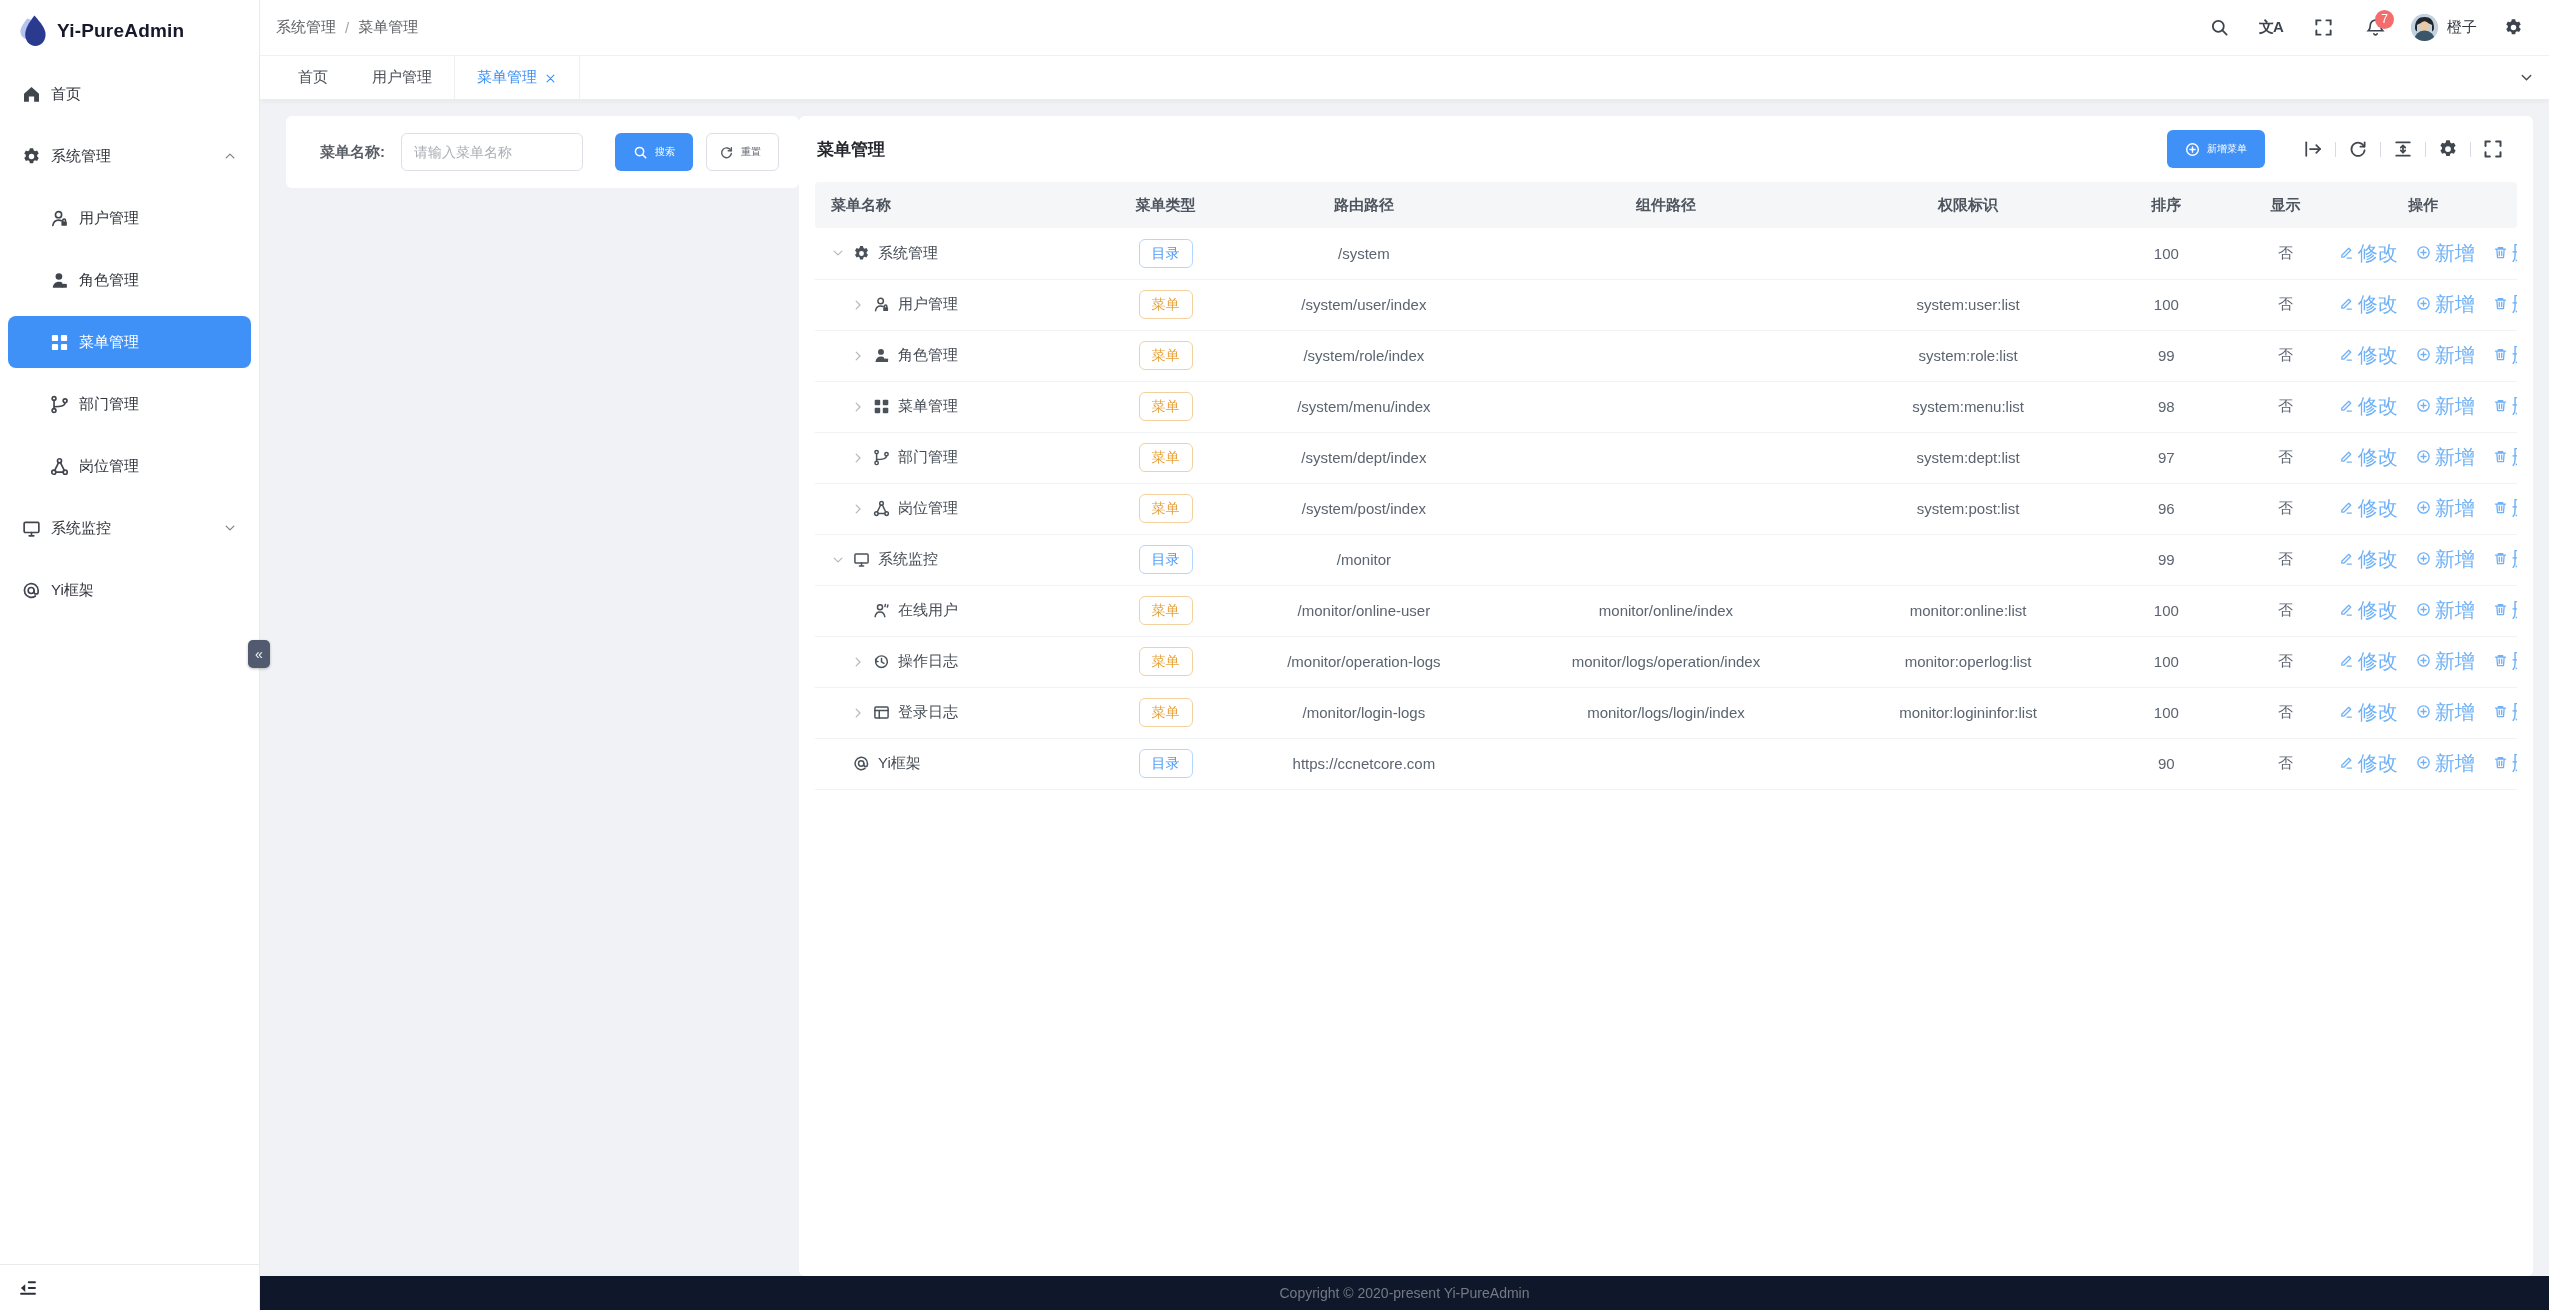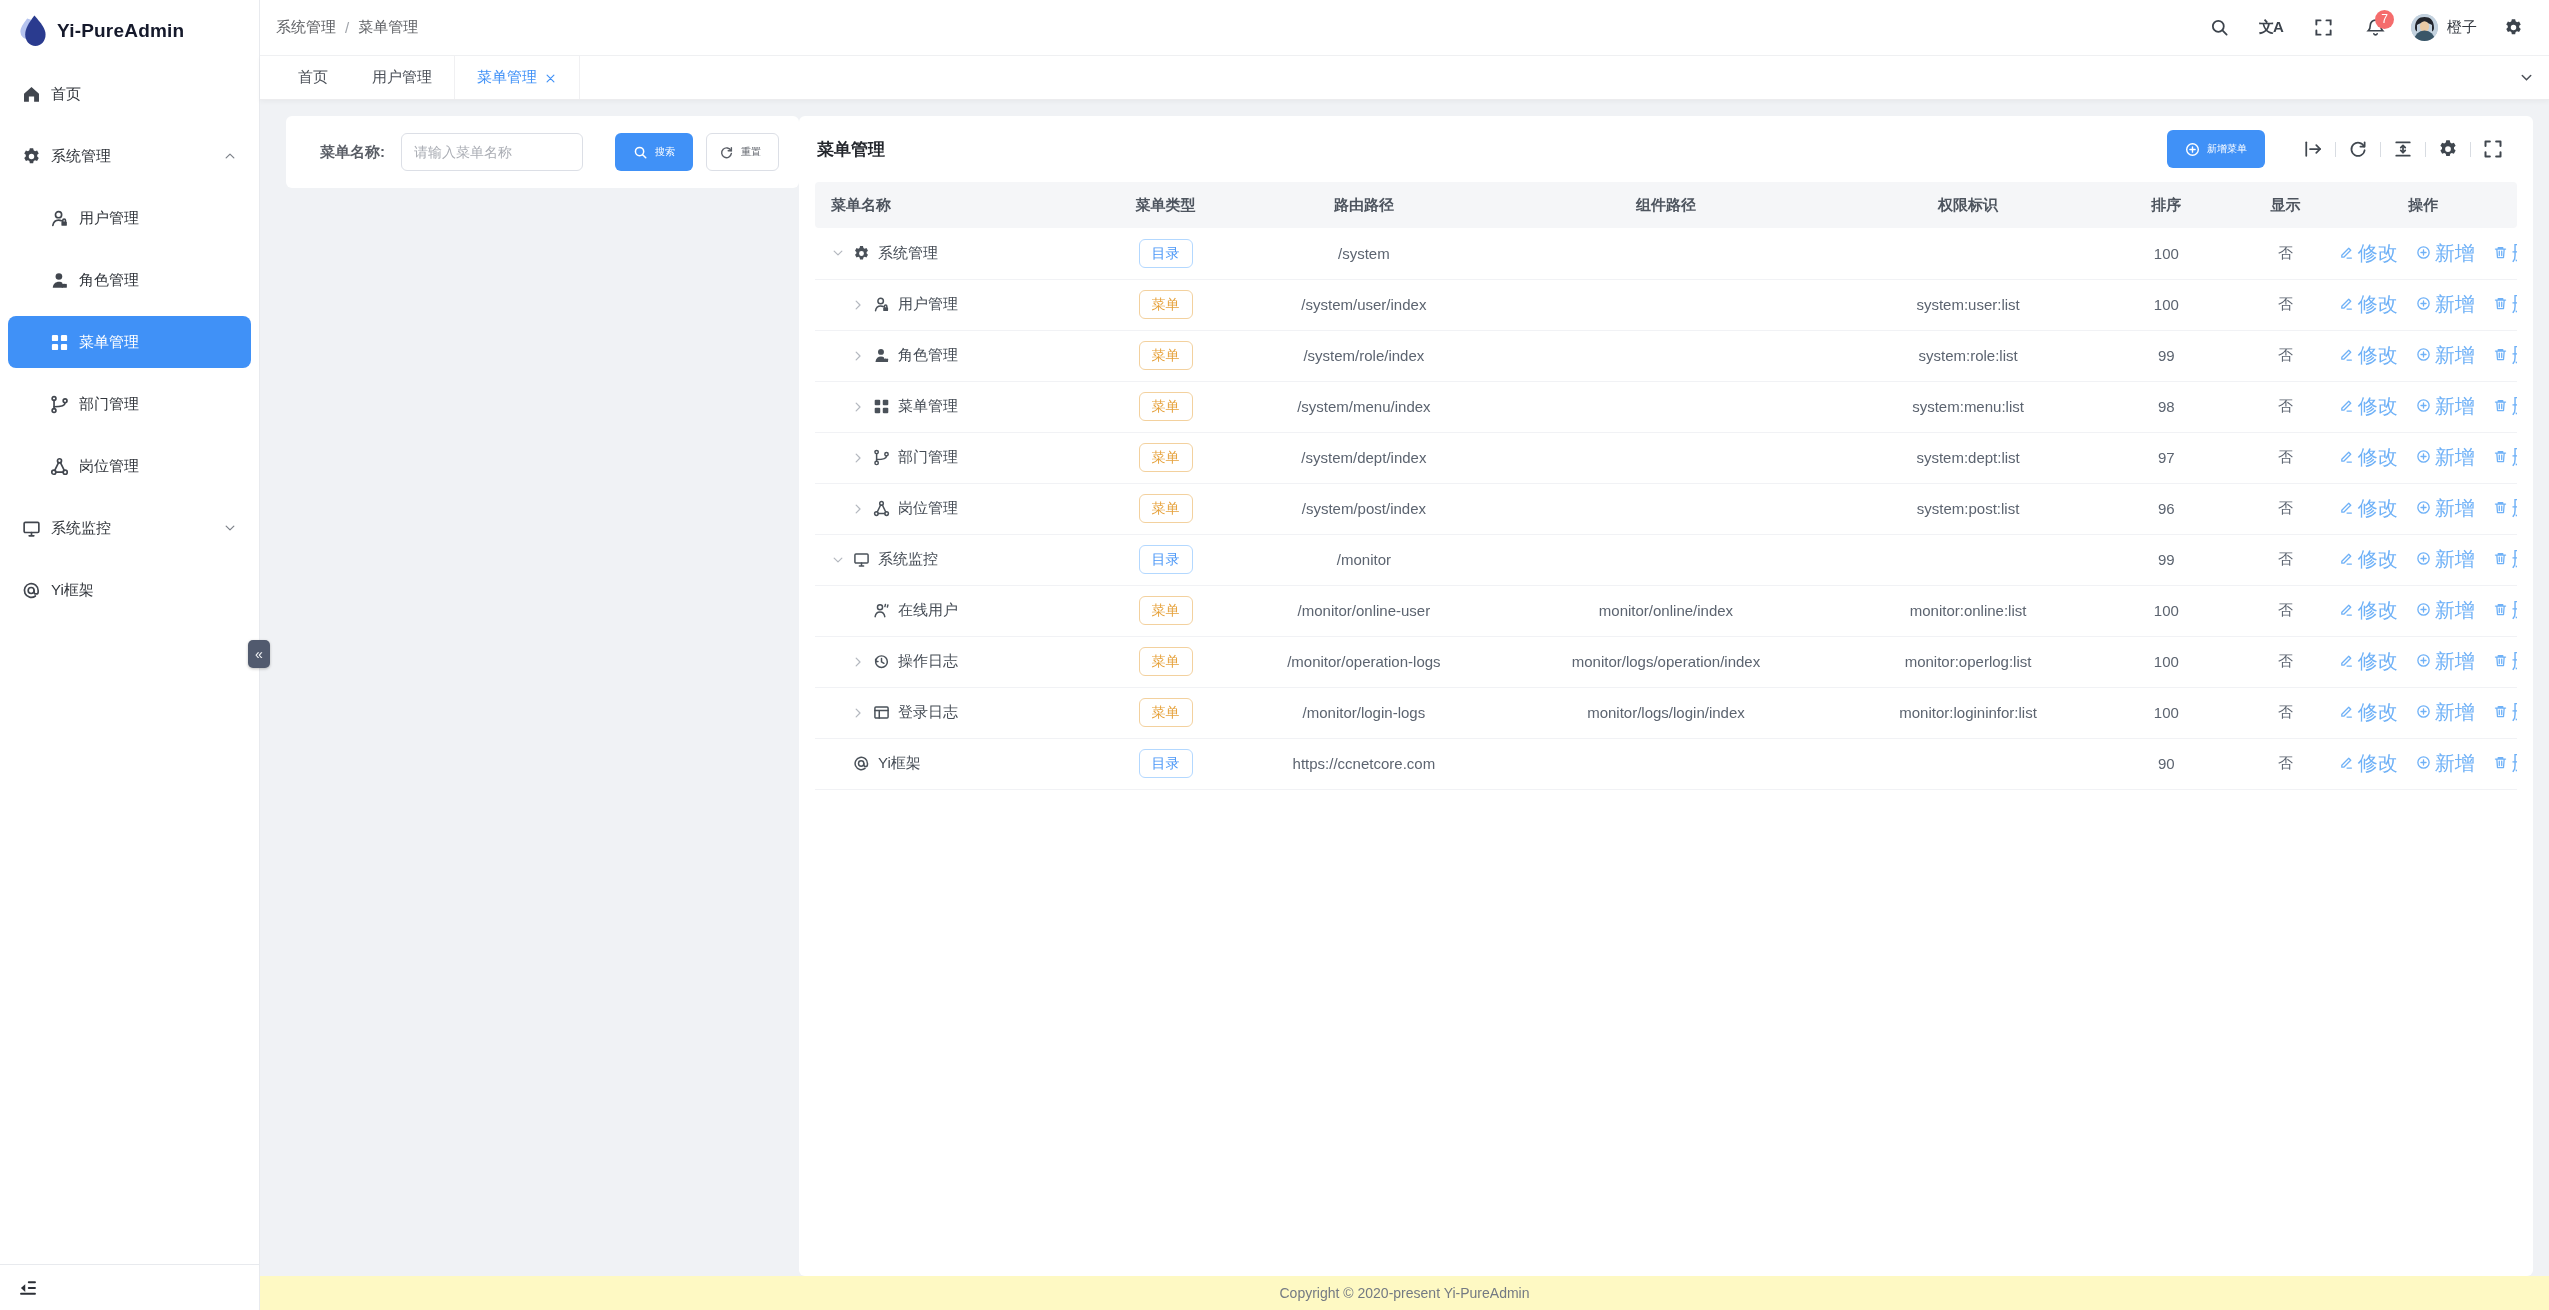--- a/index.html
+++ b/index.html
@@ -75,21 +75,21 @@
   .name-cell { display:flex; align-items:center; gap:8px; padding-left:16px; color:#454c55; }
   .tree-arrow { width:14px; height:14px; min-width:14px; color:#b4b8bf; display:inline-flex; cursor:pointer; }
   .tree-arrow.blank { visibility:hidden; cursor:default; }
   .row-ico { width:17px; height:17px; min-width:17px; color:#4a5159; display:inline-flex; }
   .badge-tag { display:inline-block; padding:5px 12px; border-radius:6px; font-size:14px; border:1px solid; line-height:1.2; }
   .badge-dir { color:#4a97f7; border-color:#b3d8ff; background:#fff; }
   .badge-menu { color:#e6a23c; border-color:#f3d19e; background:#fff; }
   .action-link { display:inline-flex; align-items:center; gap:4px; color:#6fb1f7; font-size:20px; cursor:pointer; margin:0 9px; text-decoration:none; }
   .action-link svg { width:15px; height:15px; }
 
-  .page-footer { height:34px; display:flex; align-items:center; justify-content:center; font-size:14px; color:#747a83; background:#fef9c3; }
+  .page-footer { height:34px; display:flex; align-items:center; justify-content:center; font-size:14px; color:#747a83; background:#0f172a; }
 </style>
 </head>
 <body>
 
 <div class="app">
 
   <aside class="sidebar">
     <div class="logo">
       <span style="display:inline-flex;">
         <svg width="31" height="35" viewBox="0 0 32 36">

